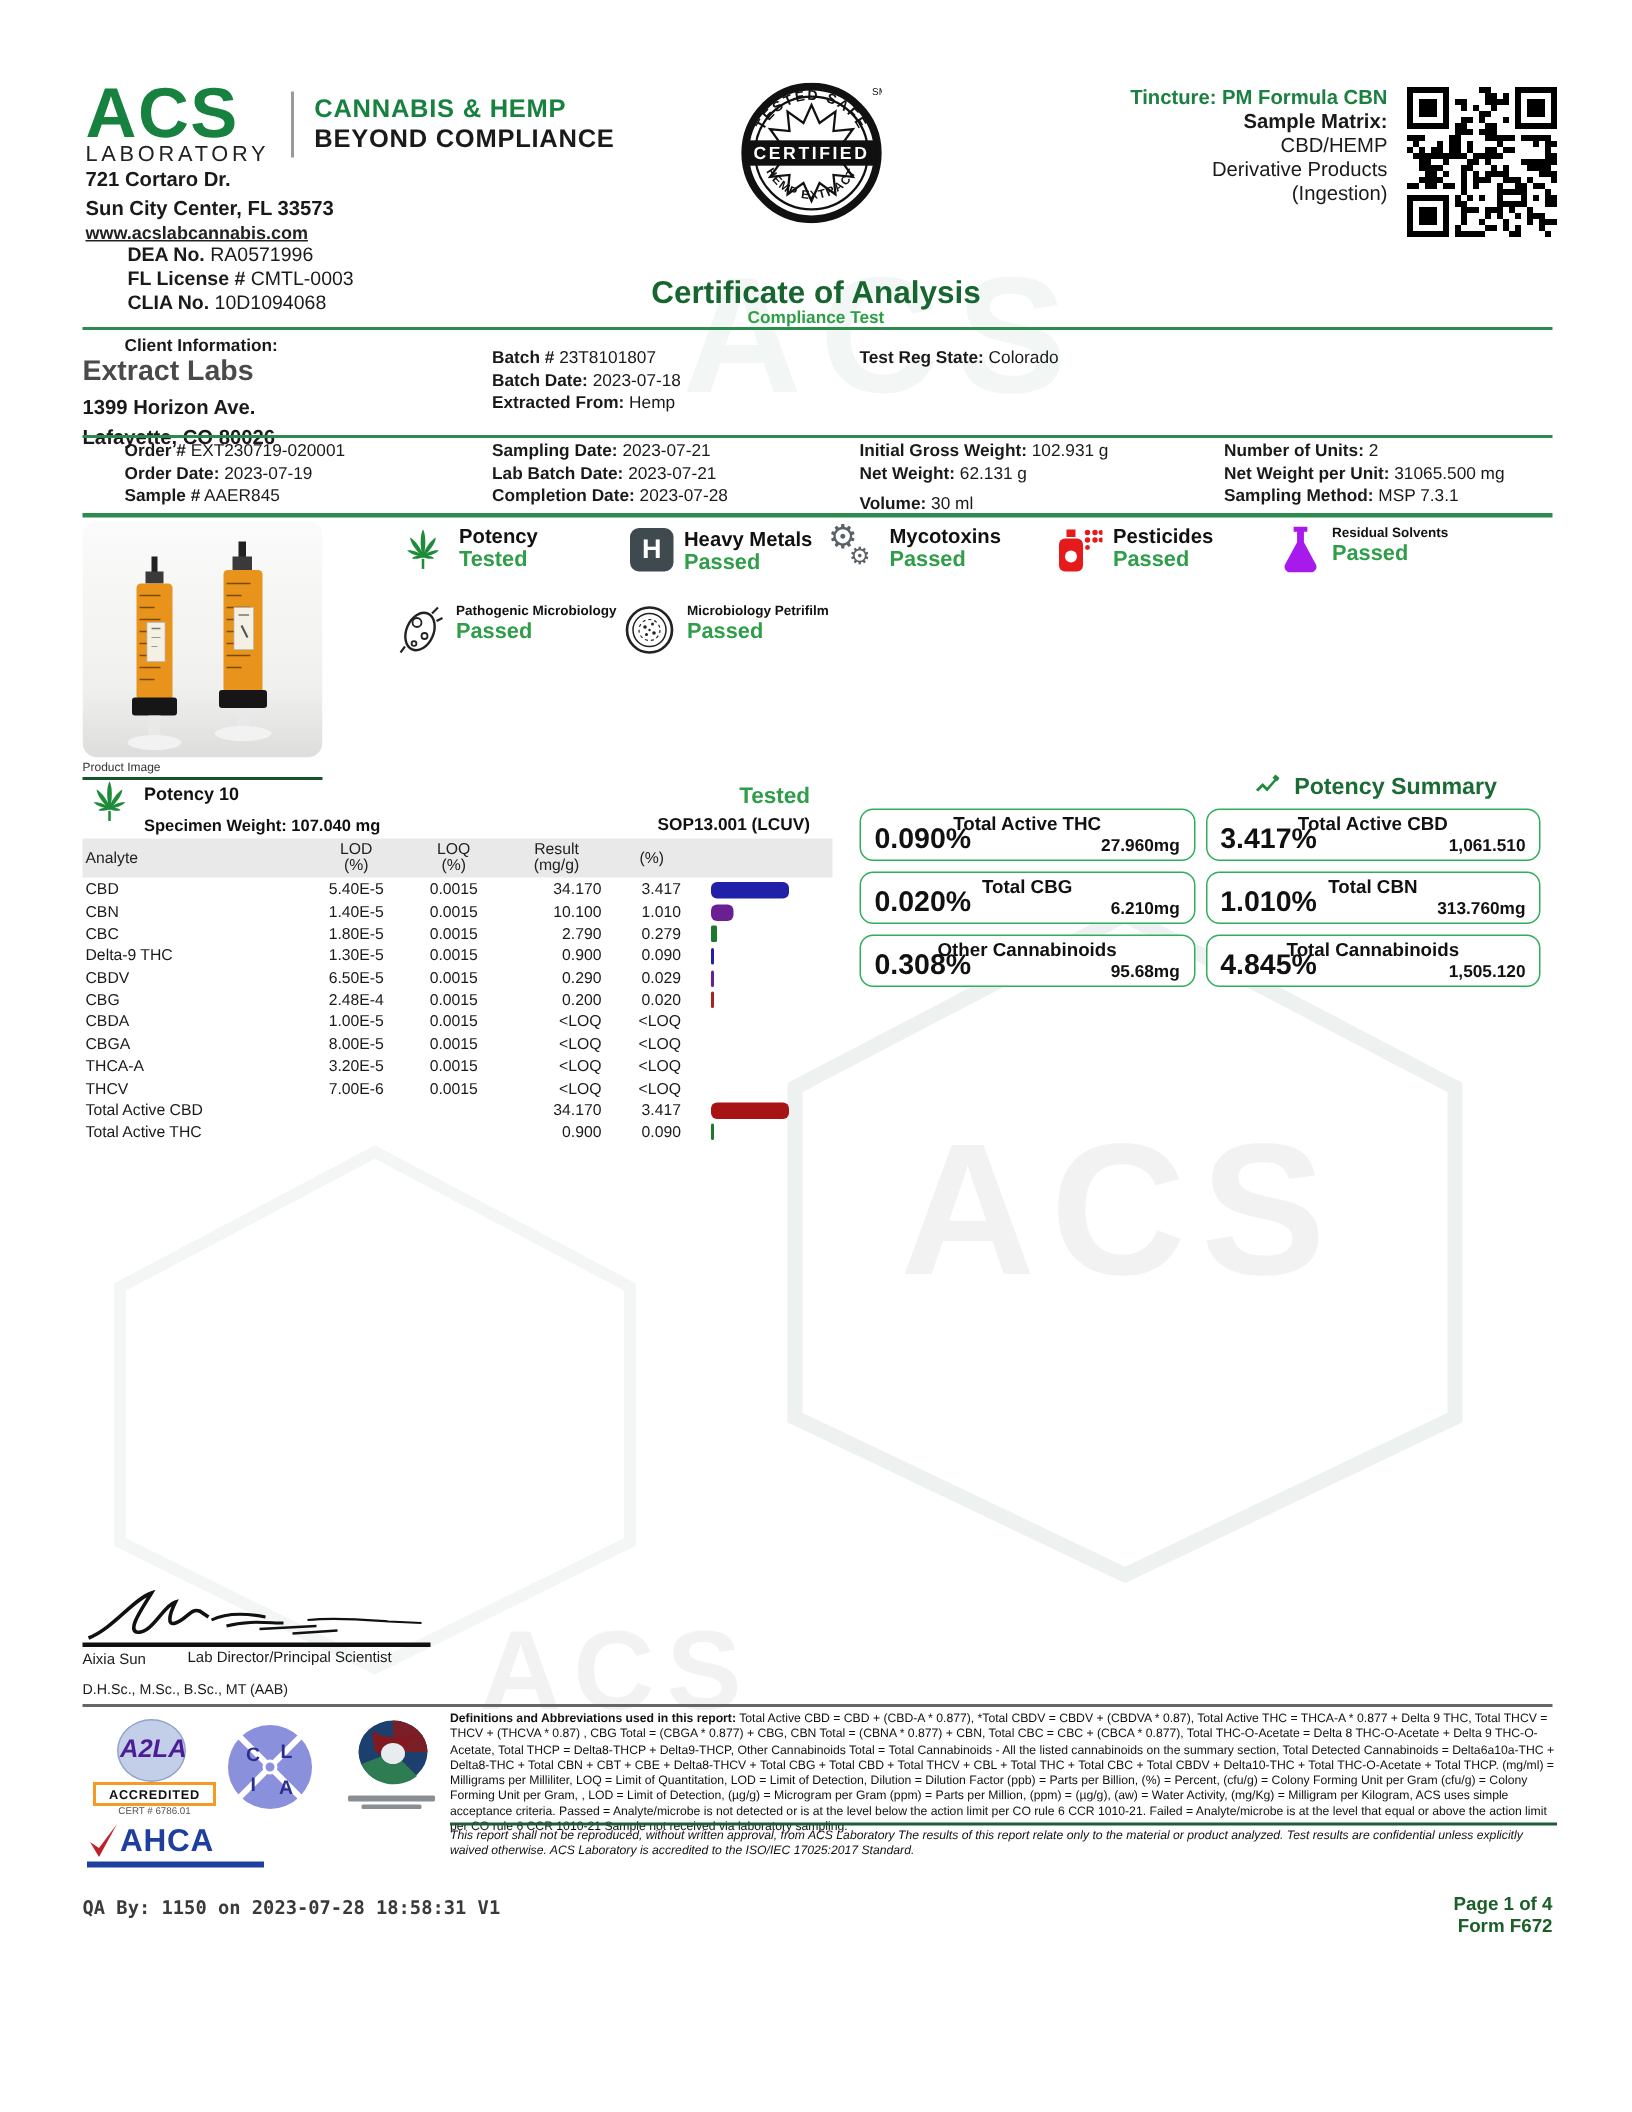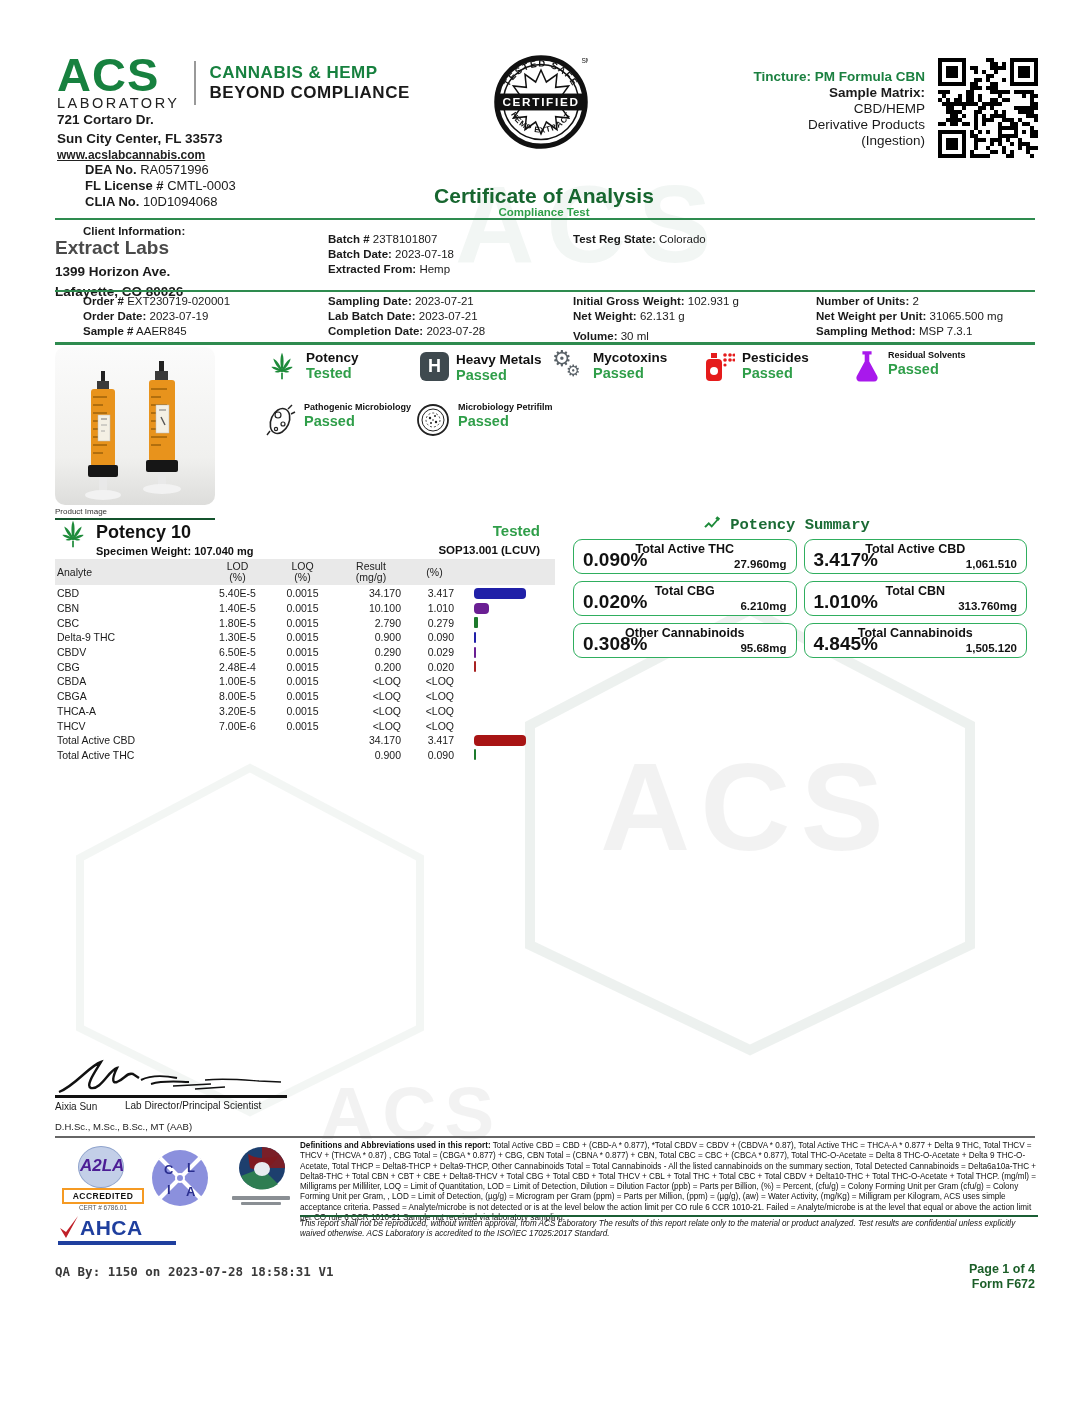--- a/index.html
+++ b/index.html
@@ -13,34 +13,34 @@
   
   .acs-logo{font-size:47px;font-weight:bold;color:#17813f;line-height:40px;letter-spacing:1px;}
   .acs-sub{font-size:14.5px;font-weight:normal;color:#222;letter-spacing:2.5px;}
   .tagline1{font-size:17px;font-weight:bold;color:#17813f;letter-spacing:0.5px;}
   .tagline2{font-size:17px;font-weight:bold;color:#1a1a1a;letter-spacing:0.5px;}
   .addr{font-size:13.5px;font-weight:bold;line-height:19px;color:#1a1a1a;}
   .web{font-size:12px;font-weight:bold;text-decoration:underline;color:#222;}
   .kv{font-size:11.5px;line-height:15.2px;color:#1a1a1a;white-space:nowrap;margin-left:28px;}
   .kv b{font-weight:bold;}
   .prod-info{width:300px;text-align:right;font-size:13.5px;line-height:16px;color:#1a1a1a;}
-  .prod-title{color:#1b8040;font-weight:bold;margin-top:12px;}
+  .prod-title{color:#1b8040;font-weight:bold;}
   .coa-title{font-size:21px;font-weight:bold;color:#17662f;text-align:center;width:100%;}
   .coa-sub{font-size:11.5px;font-weight:bold;color:#2f9e49;text-align:center;width:100%;}
   .client-name{font-size:19px;font-weight:bold;color:#4a4a4a;}
   
   .badge{position:absolute;display:flex;gap:7px;align-items:flex-start;}
   .blabel{font-size:13.5px;font-weight:bold;color:#111;line-height:15px;}
   .bstatus{font-size:14.5px;font-weight:bold;color:#2f9e49;line-height:17px;}
   .badge.small .blabel{font-size:9px;line-height:11px;}
   .gear{font-family:"DejaVu Sans",sans-serif;color:#5a6268;line-height:1;}
   
   .pimg-cap{font-size:8px;color:#333;border-bottom:2px solid #14532d;width:160px;padding-bottom:2px;}
   
-  .pot-title{font-size:18px;font-weight:bold;color:#111;}
+  .pot-title{font-size:12px;font-weight:bold;color:#111;}
   .pot-tested{font-size:15px;font-weight:bold;color:#2f9e49;text-align:right;width:100px;}
   .pot-spec{font-size:11px;font-weight:bold;color:#111;}
   .pot-sop{font-size:11.5px;font-weight:bold;color:#111;text-align:right;width:160px;}
   .thead{display:grid;grid-template-columns:150px 65px 65px 72px 55px auto;background:#e9e9e9;
          height:26px;align-items:center;font-size:10.5px;color:#222;}
   .thead .h2{text-align:center;line-height:11px;}
   .trow{display:grid;grid-template-columns:150px 65px 65px 72px 55px auto;height:14.7px;
         align-items:center;font-size:10.5px;color:#1a1a1a;}
   .trow .a{padding-left:2px;}
   .trow .lod,.trow .loq{text-align:center;}
@@ -716,21 +716,21 @@
         <div class="lod"></div>
         <div class="loq"></div>
         <div class="res">0.900</div>
         <div class="pct">0.090</div>
         <div class="barc">
           <span class="bar" style="width: 2px; background: rgb(29, 122, 44); border-radius: 1px;"></span>
         </div>
       </div>
     </div>
 
-  <div class="abs z" style="left:559px;top:516px;width:454px;display:flex;justify-content:center;align-items:center;gap:10px;font-family:Liberation Mono, monospace;">
+  <div class="abs z" style="left:544px;top:516px;width:454px;display:flex;justify-content:flex-end;align-items:center;gap:10px;">
     <svg width="18" height="18" viewBox="0 0 24 24">
       <path d="M3,14 L9,8 L13,12 L21,3 L22.5,4.5 L13,15.5 L9,11.5 L5,15.5 Z" fill="#1e8b3a"></path>
       <rect x="18.5" y="1.5" width="5" height="4" fill="#1e8b3a" transform="rotate(40 21 3.5)"></rect>
     </svg>
     <span class="sum-title">Potency Summary</span>
   </div>
   <div class="abs z sboxes" style="left:573px;top:539px;">
 
       <div class="sbox">
         <div class="sbt">Total Active THC</div>

